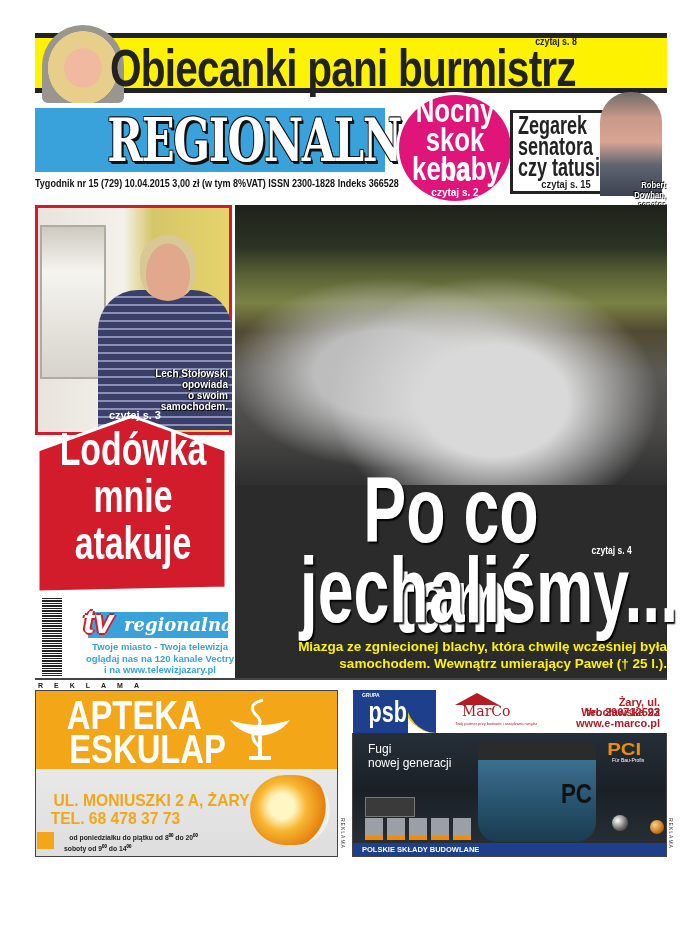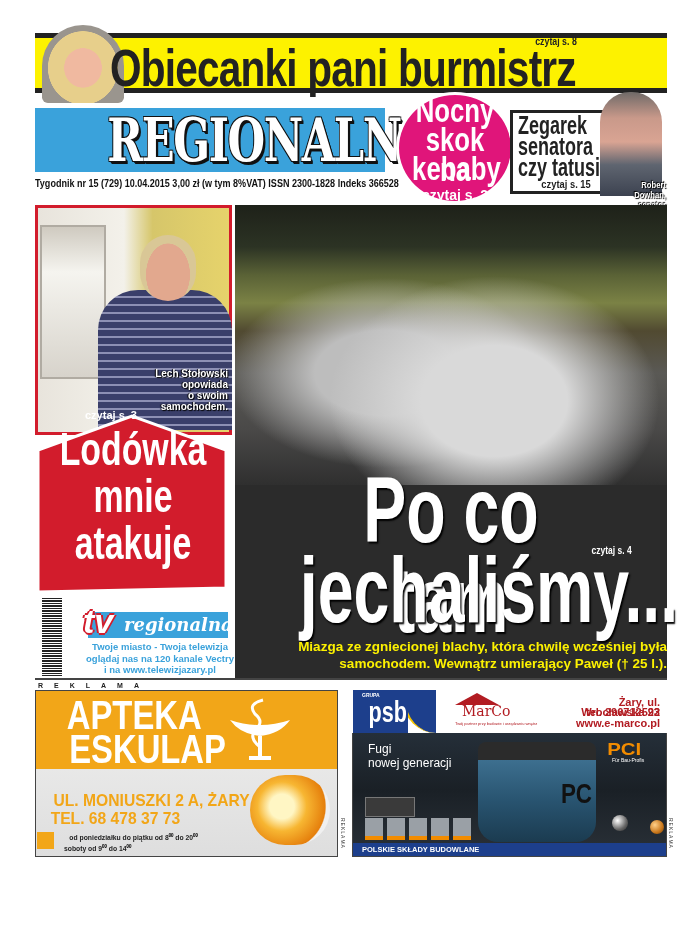--- a/index.html
+++ b/index.html
@@ -14,39 +14,39 @@
   #woman-photo { left: 42px; top: 25px; width: 82px; height: 78px; border-radius: 42px 42px 6px 6px; background: radial-gradient(ellipse at 50% 55%, #f0b9a0 0 32%, #e7cf8b 33% 60%, #9a958e 61%); }
 
   
   #masthead { left: 35px; top: 108px; width: 350px; height: 64px; background: #3aa2db; }
   #masthead-title { left: 44px; top: 108px; font-family: "DejaVu Serif", serif; font-weight: bold; font-size: 60px; color: #fff; letter-spacing: -2px; transform: scaleX(0.72); line-height: 64px; text-shadow: 2px 2px 0 #111, -1px -1px 0 #111, 1px -1px 0 #111, -1px 1px 0 #111, 3px 3px 0 #111; }
   #issue-line { left: 35px; top: 177px; font-size: 10.5px; font-weight: bold; color: #111; transform: scaleX(0.86); }
 
   
   #pink-circle { left: 396px; top: 92px; width: 118px; height: 112px; border-radius: 50%; background: #e0157a; border: 3px solid #fff; box-sizing: border-box; }
   .pink-line { left: 400px; width: 110px; text-align: center; color: #fff; font-size: 33px; line-height: 30px; font-weight: bold; transform: scaleX(0.78); transform-origin: center top; }
-  #pink-czytaj { left: 400px; top: 187px; width: 110px; text-align: center; color: #fff; font-size: 14px; font-weight: bold; }
+  #pink-czytaj { left: 400px; top: 187px; width: 110px; text-align: center; color: #fff; font-size: 10px; font-weight: bold; }
 
   
   #zeg-box { left: 510px; top: 110px; width: 140px; height: 84px; border: 3px solid #222; background: #fff; box-sizing: border-box; }
   .zeg-line { left: 518px; font-size: 25px; line-height: 22px; font-weight: bold; color: #222; transform: scaleX(0.72); }
   #zeg-czytaj { left: 537px; top: 178px; font-size: 11px; font-weight: bold; color: #222; transform: scaleX(0.85); }
   #senator-photo { left: 600px; top: 92px; width: 62px; height: 104px; background: linear-gradient(180deg, #6f6a68 0%, #c9998a 25%, #d9a493 48%, #5f6570 70%, #3c4250 100%); border-radius: 30px 30px 0 0; }
   #senator-caption { left: 608px; top: 180px; font-size: 9px; font-weight: bold; color: #fff; text-align: right; width: 58px; line-height: 10px; text-shadow: 1px 1px 1px #000, -1px -1px 1px #000; transform: scaleX(0.85); transform-origin: right top; }
 
   
   #fridge-photo { left: 35px; top: 205px; width: 197px; height: 230px; border: 3px solid #d21c2c; box-sizing: border-box; background: linear-gradient(90deg, #e8e4dc 0%, #f3f1ea 45%, #d6c66a 60%, #e6d36b 100%); overflow: hidden; }
   #fridge-inner { left: 40px; top: 225px; width: 62px; height: 150px; background: linear-gradient(180deg, #cfcac0, #f5f4ef 30%, #d7d3cb); border: 2px solid #b0aba2; }
   #man-body { left: 98px; top: 290px; width: 134px; height: 140px; background: repeating-linear-gradient(180deg, #3a3f6a 0 6px, #8d90b4 6px 8px); border-radius: 40px 40px 0 0; }
   #man-head { left: 140px; top: 235px; width: 56px; height: 66px; background: radial-gradient(ellipse at 50% 60%, #e2a88e 0 55%, #d9c796 56%); border-radius: 28px; }
   #fridge-caption { left: 130px; top: 368px; width: 98px; text-align: right; font-size: 10px; font-weight: bold; color: #fff; line-height: 11px; text-shadow: 1px 1px 1px #000, -1px 0 1px #000; }
 
   
   #red-sign { left: 34px; top: 410px; width: 196px; height: 185px; }
-  #red-czytaj { left: 85px; top: 409px; width: 100px; font-size: 11px; font-weight: bold; color: #fff; }
+  #red-czytaj { left: 85px; top: 409px; width: 100px; text-align: center; font-size: 11px; font-weight: bold; color: #fff; }
   .red-line { left: 30px; width: 206px; text-align: center; font-size: 47px; line-height: 48px; font-weight: bold; color: #fff; transform: scaleX(0.72); transform-origin: center top; }
 
   
   #barcode { left: 42px; top: 598px; width: 20px; height: 78px; background: repeating-linear-gradient(180deg, #222 0 1px, #fff 1px 2px, #222 2px 4px, #fff 4px 5px); }
   #tv-logo { left: 88px; top: 612px; width: 140px; height: 26px; background: #3aa2db; }
   #tv-t { left: 83px; top: 604px; font-size: 34px; font-style: italic; font-weight: bold; color: #fff; line-height: 34px; text-shadow: 2px 0 0 #d21c2c, -2px 0 0 #d21c2c, 0 2px 0 #d21c2c, 0 -2px 0 #d21c2c; text-align: center; }
   #tv-name { left: 124px; top: 614px; font-family: "DejaVu Serif", serif; font-size: 18px; font-style: italic; font-weight: bold; color: #fff; line-height: 22px; }
   .tv-line { left: 80px; width: 160px; text-align: center; font-size: 9.5px; font-weight: bold; color: #3aa2db; line-height: 11px; }
 
   

